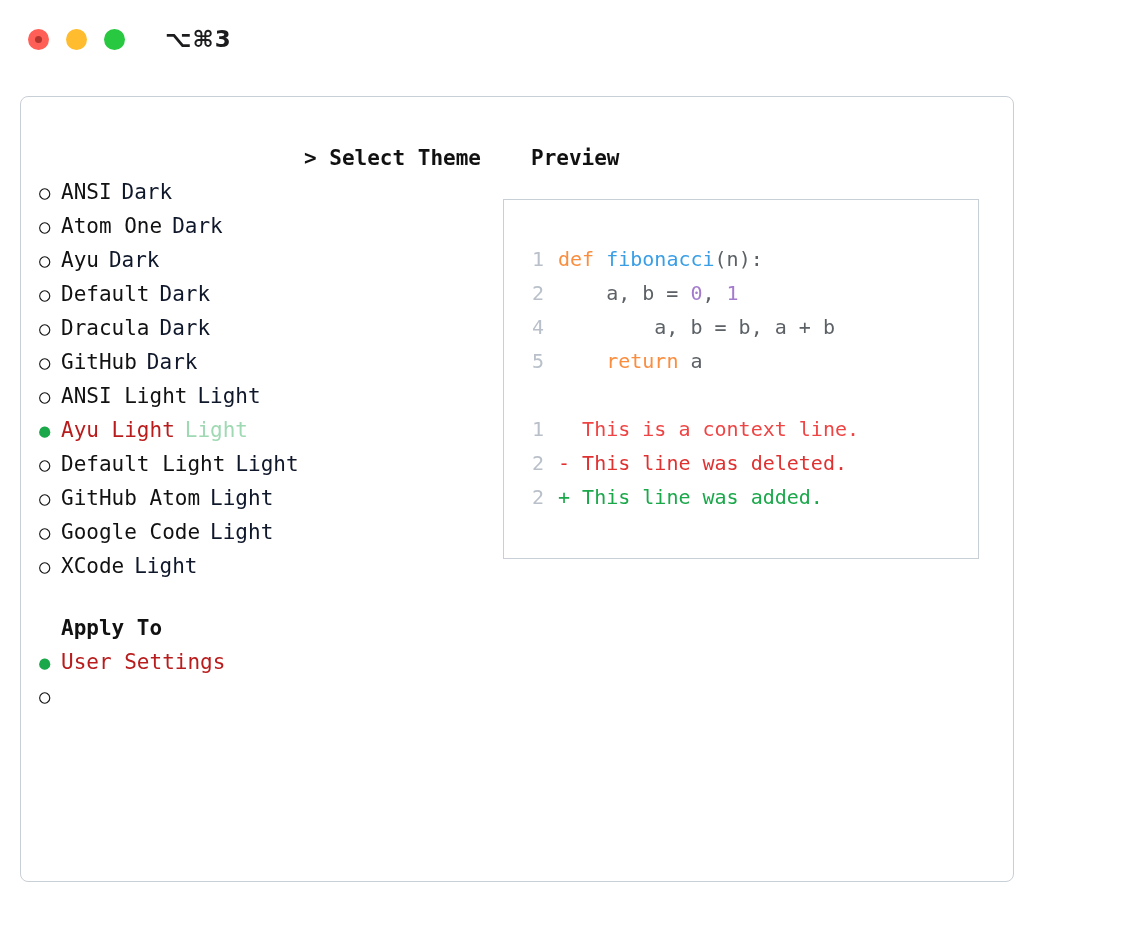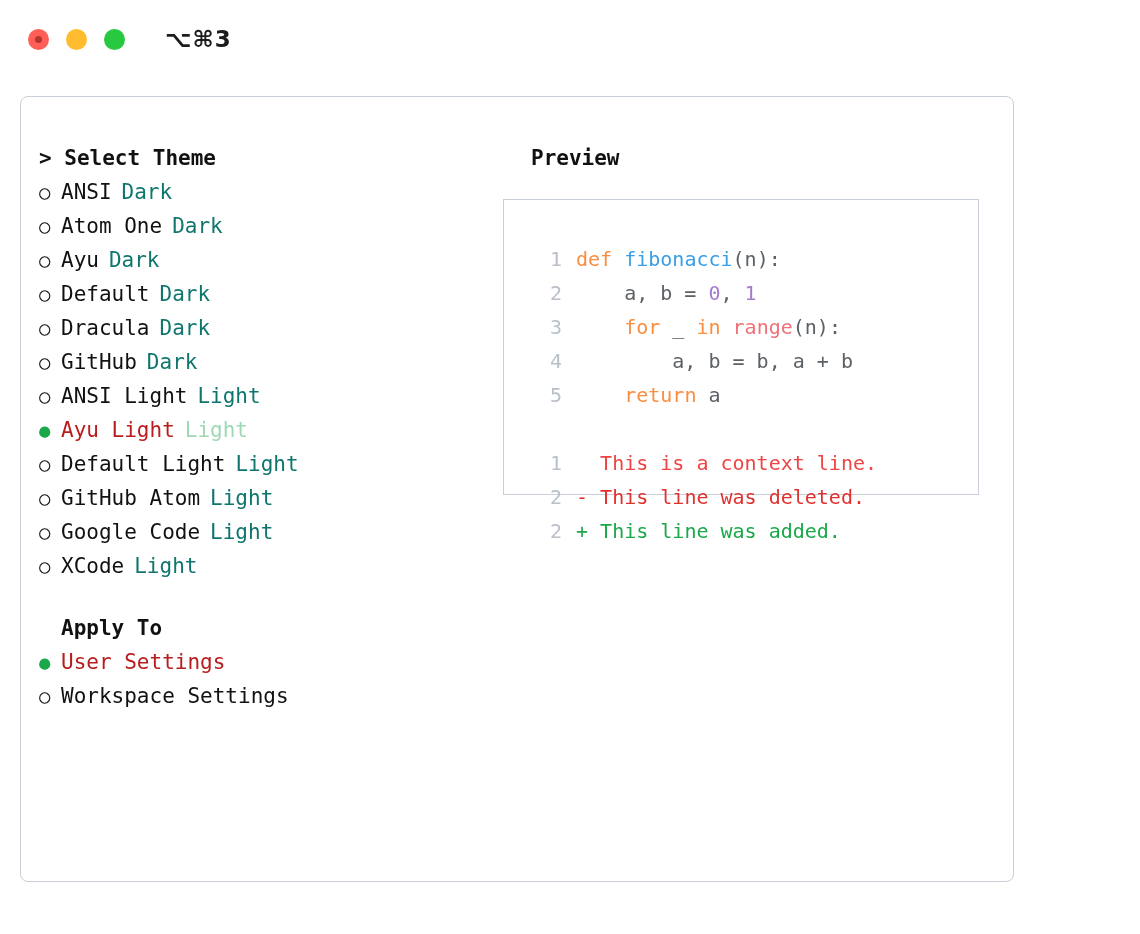--- a/index.html
+++ b/index.html
@@ -76,20 +76,21 @@
     padding-left: 22px;
     box-sizing: border-box;
   }
 
   .heading {
     font-size: 21px;
     font-weight: 700;
     color: #111111;
     line-height: 34px;
     white-space: pre;
+    text-align: right;
   }
   .section-gap { height: 28px; }
 
   .opt-row {
     display: flex;
     align-items: baseline;
     font-size: 21px;
     line-height: 34px;
     color: #111111;
     white-space: pre;
@@ -98,21 +99,21 @@
     display: inline-block;
     width: 22px;
     flex: 0 0 22px;
     font-size: 19px;
     color: #111111;
   }
   .bullet.sel { color: #1aa84a; }
   .opt-label { color: #111111; }
   .opt-label.sel { color: #b91c1c; }
   .opt-tag {
-    color: #0f766e;
+    color: #0f172a;
     margin-left: 10px;
   }
   .opt-tag.sel { color: #9fd9b3; }
 
   .apply-head {
     font-size: 21px;
     line-height: 34px;
     color: #111111;
     padding-left: 22px;
     white-space: pre;
@@ -132,24 +133,24 @@
     font-size: 21px;
     font-weight: 700;
     color: #111111;
     line-height: 34px;
     white-space: pre;
     margin-left: 28px;
   }
   .preview-box {
     margin-top: 24px;
     width: 476px;
-    height: 296px;
+    height: 360px;
     border: 1px solid #c9cfd6;
     box-sizing: border-box;
-    padding: 42px 0 0 32px;
+    padding: 42px 0 0 14px;
   }
   .code-line {
     font-size: 20px;
     line-height: 34px;
     white-space: pre;
   }
   .ln {
     display: inline-block;
     width: 26px;
     color: #b9c0ca;
@@ -198,32 +199,31 @@
             <div class="opt-row"><span class="bullet">○</span><span class="opt-label">Default Light</span><span class="opt-tag">Light</span></div>
             <div class="opt-row"><span class="bullet">○</span><span class="opt-label">GitHub Atom</span><span class="opt-tag">Light</span></div>
             <div class="opt-row"><span class="bullet">○</span><span class="opt-label">Google Code</span><span class="opt-tag">Light</span></div>
             <div class="opt-row"><span class="bullet">○</span><span class="opt-label">XCode</span><span class="opt-tag">Light</span></div>
           </div>
 
         <div class="section-gap"></div>
         <div class="apply-head">Apply To</div>
         <div id="apply-options">
             <div class="opt-row"><span class="bullet sel">●</span><span class="opt-label sel">User Settings</span></div>
-            <div class="opt-row"><span class="bullet">○</span><span class="opt-label">Workspace Settings</span></div>
+            <div class="opt-row"><span class="bullet">○</span></div>
           </div>
 
       </div>
 
       <div class="right-col">
         <div class="preview-title">Preview</div>
         <div class="preview-box">
           <div id="code-block">
               <div class="code-line"><span class="ln">1</span><span class="kw">def </span><span class="fn">fibonacci</span><span class="plain">(n):</span></div>
               <div class="code-line"><span class="ln">2</span><span class="plain">    a, b = </span><span class="num">0</span><span class="plain">, </span><span class="num">1</span></div>
-              <div class="code-line"><span class="ln">3</span><span class="plain">    </span><span class="kw">for</span><span class="plain"> _ </span><span class="kw">in</span><span class="plain"> </span><span class="builtin">range</span><span class="plain">(n):</span></div>
               <div class="code-line"><span class="ln">4</span><span class="plain">        a, b = b, a + b</span></div>
               <div class="code-line"><span class="ln">5</span><span class="plain">    </span><span class="kw">return</span><span class="plain"> a</span></div>
             </div>
           <div class="blank-line"></div>
           <div id="diff-block">
               <div class="code-line"><span class="ln">1</span><span class="diff-ctx"> </span><span class="diff-ctx"> This is a context line.</span></div>
               <div class="code-line"><span class="ln">2</span><span class="diff-del">-</span><span class="diff-del"> This line was deleted.</span></div>
               <div class="code-line"><span class="ln">2</span><span class="diff-add">+</span><span class="diff-add"> This line was added.</span></div>
             </div>
         </div>

